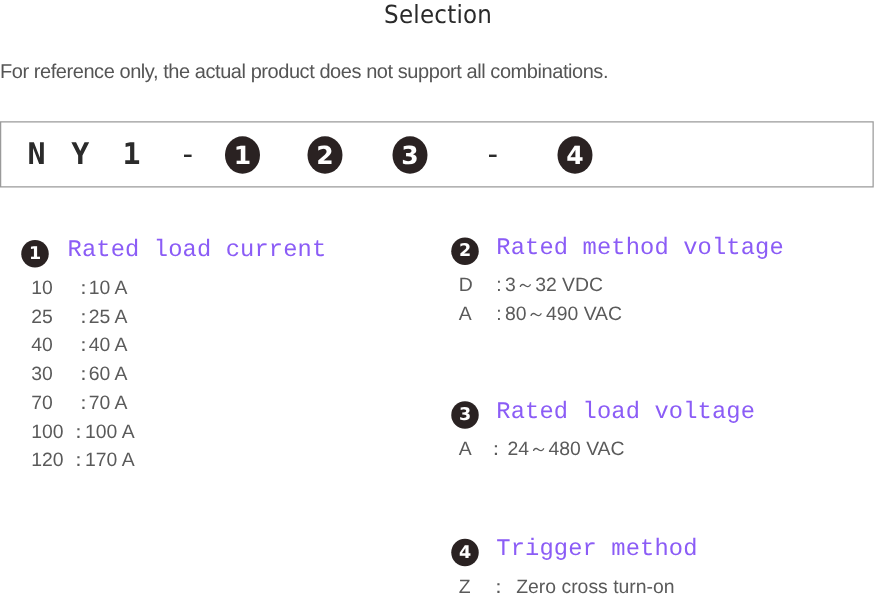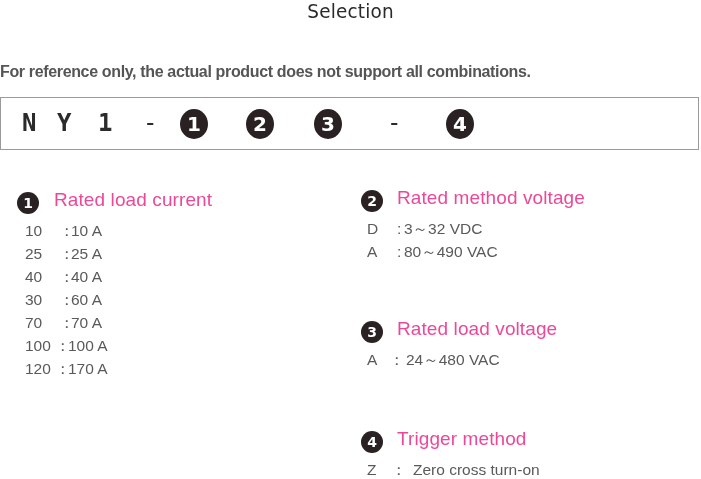--- a/index.html
+++ b/index.html
@@ -23,26 +23,25 @@
       text-align: center;
       font-family: "DejaVu Sans", sans-serif;
       font-size: 20px;
       color: #2a2a2a;
       letter-spacing: 0.2px;
       transform: scaleX(0.92);
     }
     .note {
       position: absolute;
       left: 0;
-      top: 63px;
+      top: 49px;
       font-size: 16px;
       color: #555555;
       letter-spacing: -0.35px;
       white-space: nowrap;
-      font-weight: bold;
     }
     .model-box {
       position: absolute;
       left: 0;
       top: 97px;
       width: 697px;
       height: 51px;
       border: 1px solid #9a9a9a;
       box-sizing: content-box;
     }
@@ -88,23 +87,23 @@
       font-family: "DejaVu Sans", sans-serif;
       font-weight: bold;
       font-size: 14px;
       line-height: 22px;
       text-align: center;
     }
     .section-head .head-label {
       position: absolute;
       left: 36px;
       top: 0;
-      font-family: Liberation Sans, sans-serif;
+      font-family: Liberation Mono, monospace;
       font-size: 19px;
-      color: #ec4899;
+      color: #8b5cf6;
       white-space: nowrap;
       letter-spacing: 0.1px;
       text-align: center;
     }
     .rows {
       margin-top: 2px;
     }
     .row {
       height: 23px;
       line-height: 23px;

